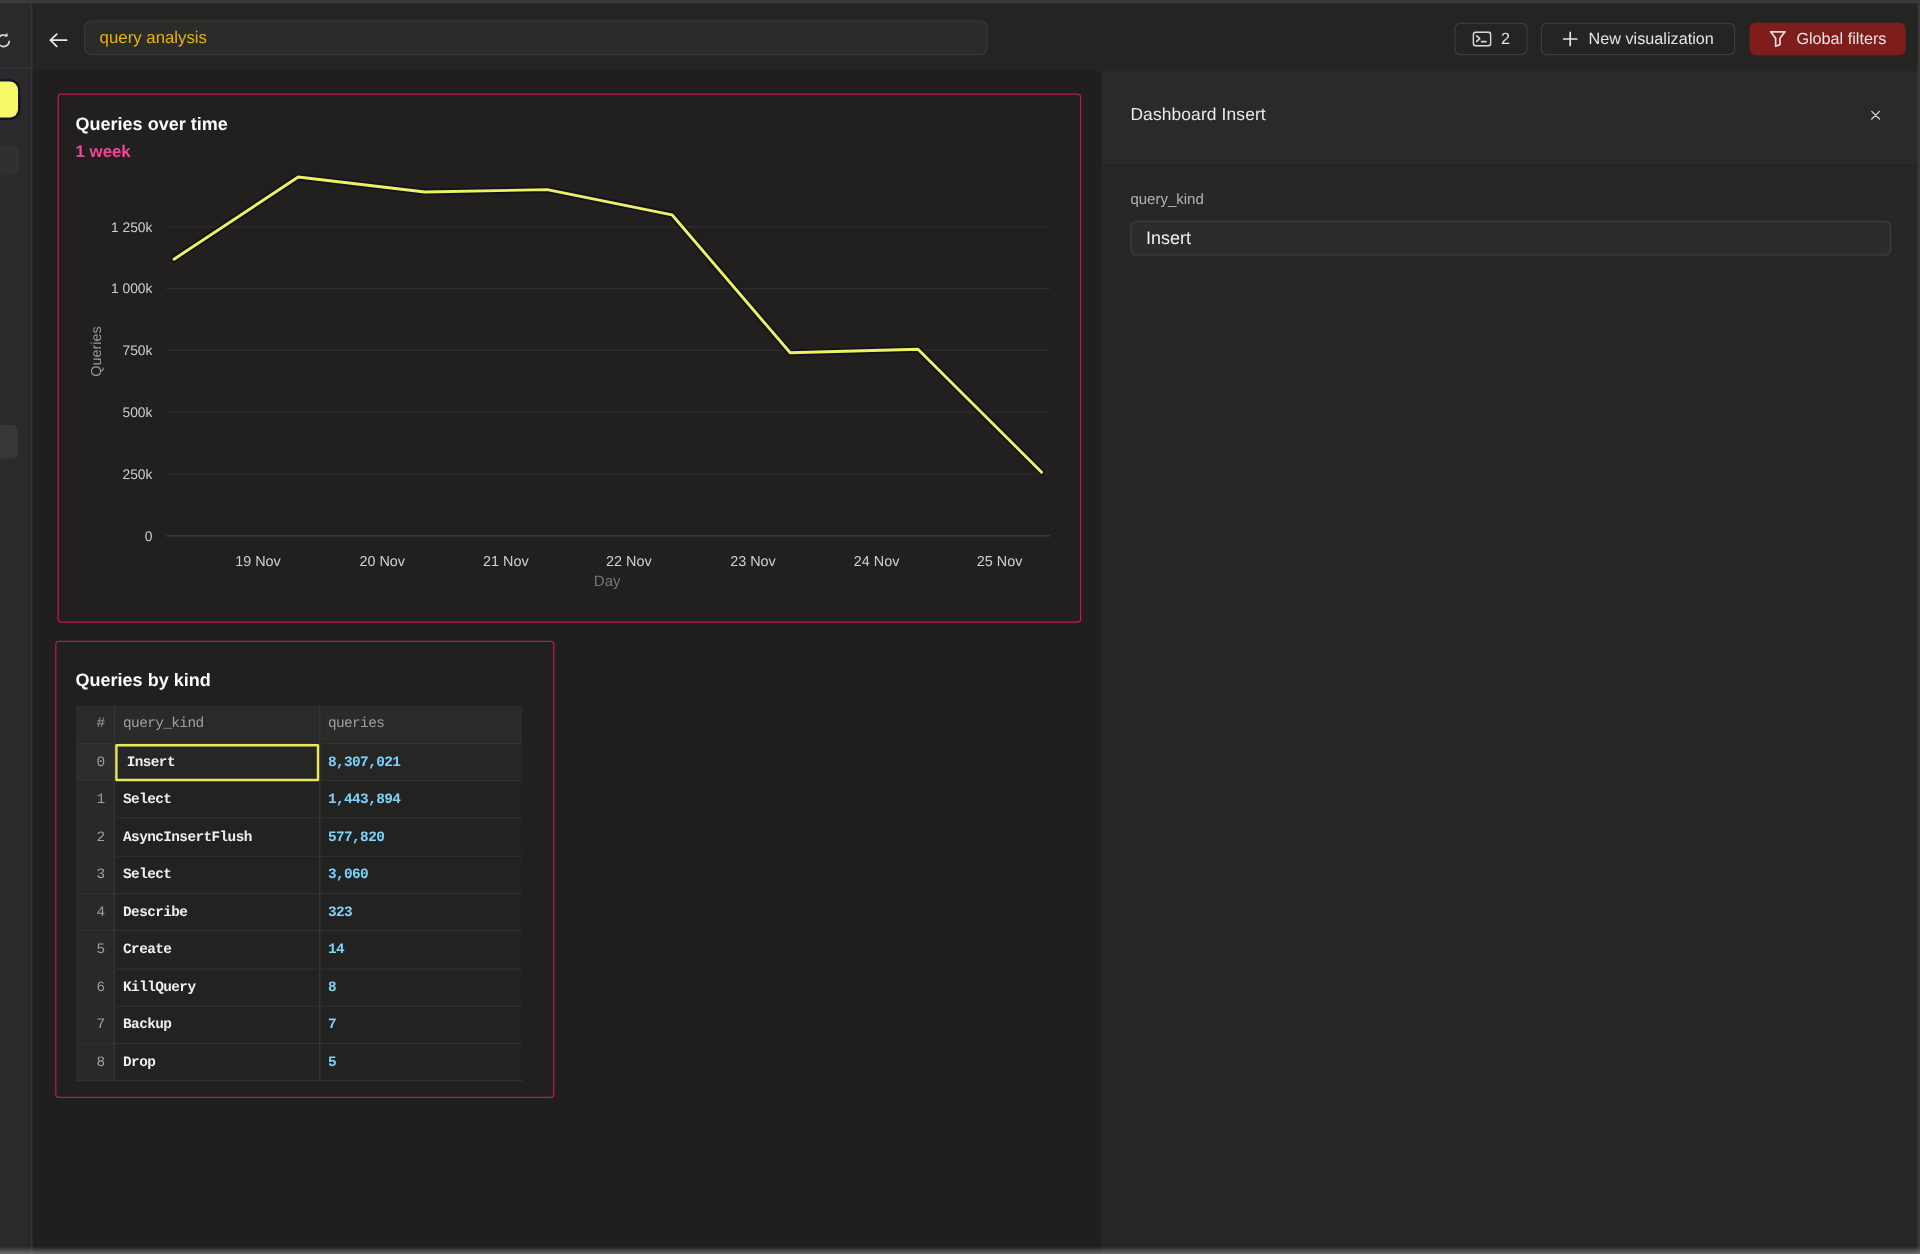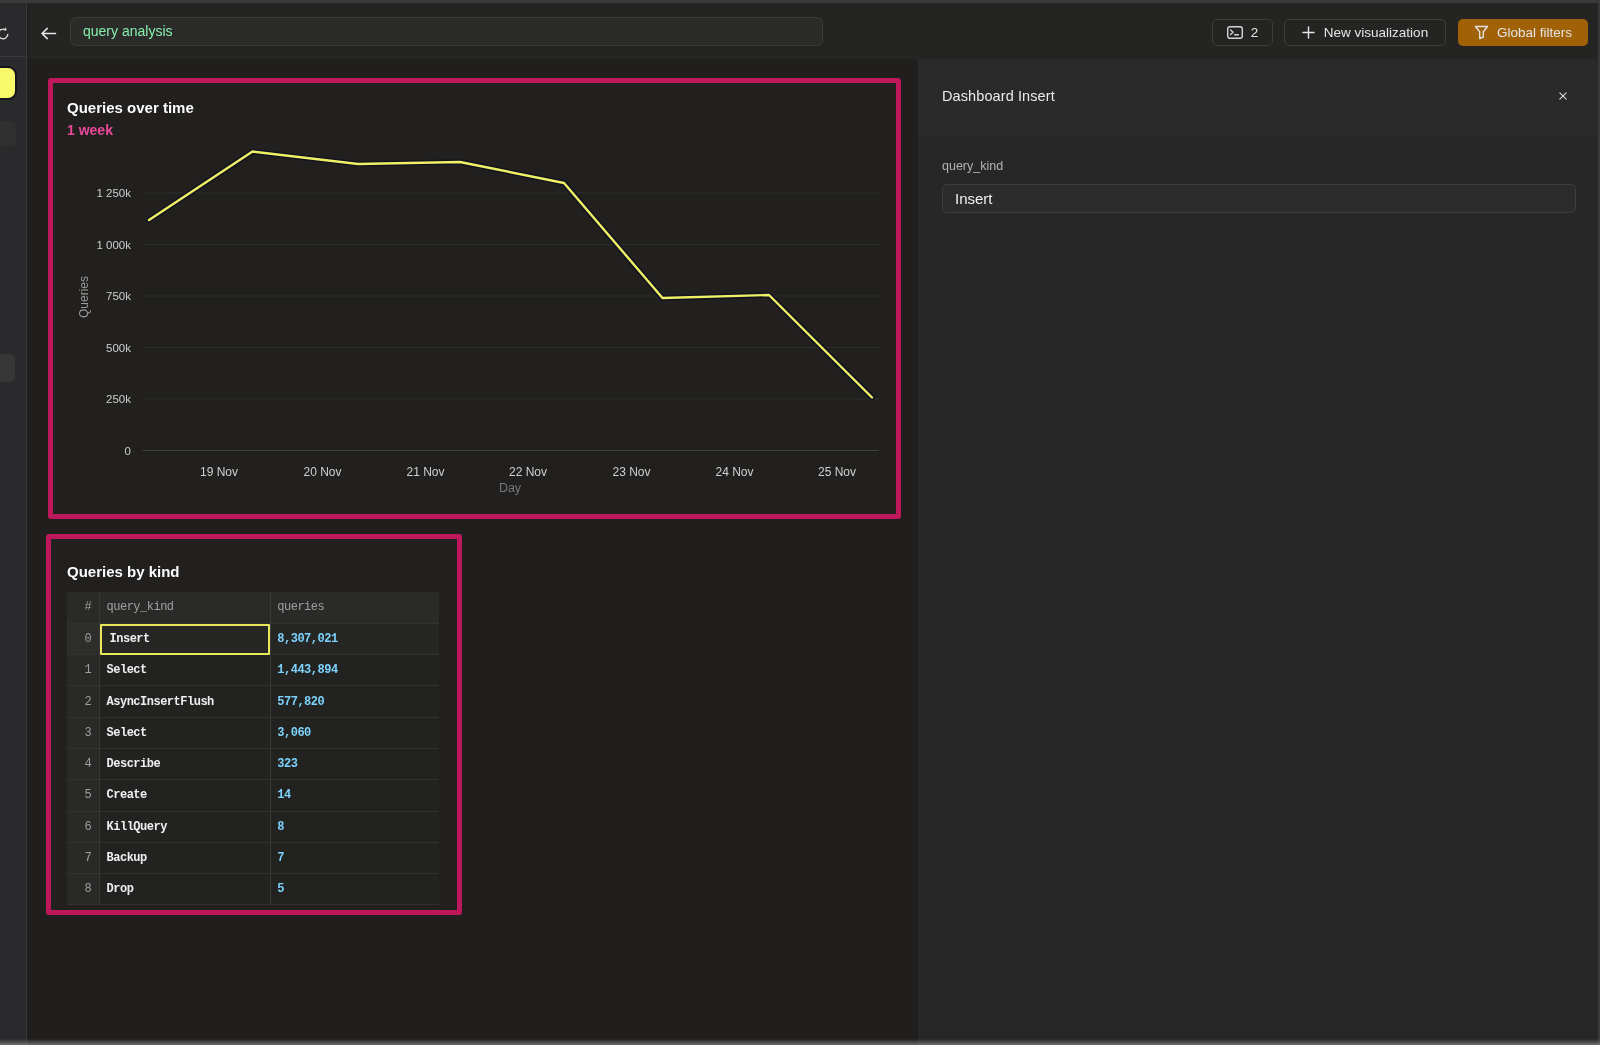--- a/index.html
+++ b/index.html
@@ -13,35 +13,35 @@
   
   #sidebar { left:0; top:3px; width:27px; height:1042px; background:#2a2a2c; border-right:1px solid #3a3a3b; }
   #sidebar .sep { position:absolute; left:0; top:53px; width:27px; height:1px; background:#38383a; }
   .tab { position:absolute; border-radius:6px; }
   #tab-yellow { left:-10px; top:64.5px; width:25px; height:30px; background:#f8f96a; box-shadow:0 0 0 2px #16161f; border-radius:7px; }
   #tab-g1 { left:-10px; top:118px; width:26px; height:25px; background:#303030; border-radius:5px; }
   #tab-g2 { left:-10px; top:350.5px; width:25px; height:28.5px; background:#373737; border-radius:5px; }
 
   
   #topbar { left:28px; top:3px; width:1572px; height:56px; background:#242422; }
-  #nameinput { position:absolute; left:42px; top:14px; width:753px; height:29px; background:#2b2b29; border:1px solid #3a3a38; border-radius:6px; color:#86efac; font-size:14px; line-height:27px; padding-left:12px; }
+  #nameinput { position:absolute; left:42px; top:14px; width:753px; height:29px; background:#2b2b29; border:1px solid #3a3a38; border-radius:6px; color:#eab308; font-size:14px; line-height:27px; padding-left:12px; }
   .tbtn { position:absolute; top:16px; height:27px; border:1px solid #3d3d3c; border-radius:5px; color:#e4e4e4; font-size:13.5px; display:flex; align-items:center; justify-content:center; }
   #btn-console { left:1184px; width:61px; }
   #btn-newviz { left:1256px; width:162px;align-items:center; }
-  #btn-global { left:1430px; width:130px; background:#a16207; border:none; }
+  #btn-global { left:1430px; width:130px; background:#7f1d1d; border:none; }
 
   
   #panel { left:918px; top:59px; width:682px; height:986px; background:#272727; }
   #panel h2 { position:absolute; left:24px; top:29px; font-size:14.5px; font-weight:500; color:#eaeaea; letter-spacing:0.1px; }
   #panel .close { position:absolute; left:640px; top:32px; width:10px; height:10px; }
   #panel .flabel { position:absolute; left:24px; top:100px; font-size:12.5px; color:#b3b3b3; }
   #panel .finput { position:absolute; left:24px; top:125px; width:634px; height:29px; background:#2c2c2c; border:1px solid #3e3e3e; border-radius:5px; color:#f0f0f0; font-size:15px; line-height:27px; padding-left:12px; }
 
   
-  .card { position:absolute; background:#21201e; border:5px solid #be185d; border-radius:3px; }
+  .card { position:absolute; background:#21201e; border:1px solid #be185d; border-radius:3px; }
   #chartcard { left:48px; top:78px; width:853px; height:441px; }
   #chartcard .t1 { position:absolute; left:14px; top:16px; font-size:15px; font-weight:700; color:#fcfcfc; }
   #chartcard .t2 { position:absolute; left:14px; top:39px; font-size:14px; font-weight:700; color:#ec4899; }
   #tablecard { left:46px; top:534px; width:416px; height:381px; }
   #tablecard .t1 { position:absolute; left:16px; top:24px; font-size:15px; font-weight:700; color:#fcfcfc; }
 
   
   #qtable { position:absolute; left:16px; top:53px; width:372px; border-collapse:collapse; table-layout:fixed;
             font-family:"Liberation Mono", monospace; font-size:12px; letter-spacing:-0.5px; }
   #qtable td { height:31.3px; padding:0; border-bottom:1px solid #31312f; overflow:hidden; }

